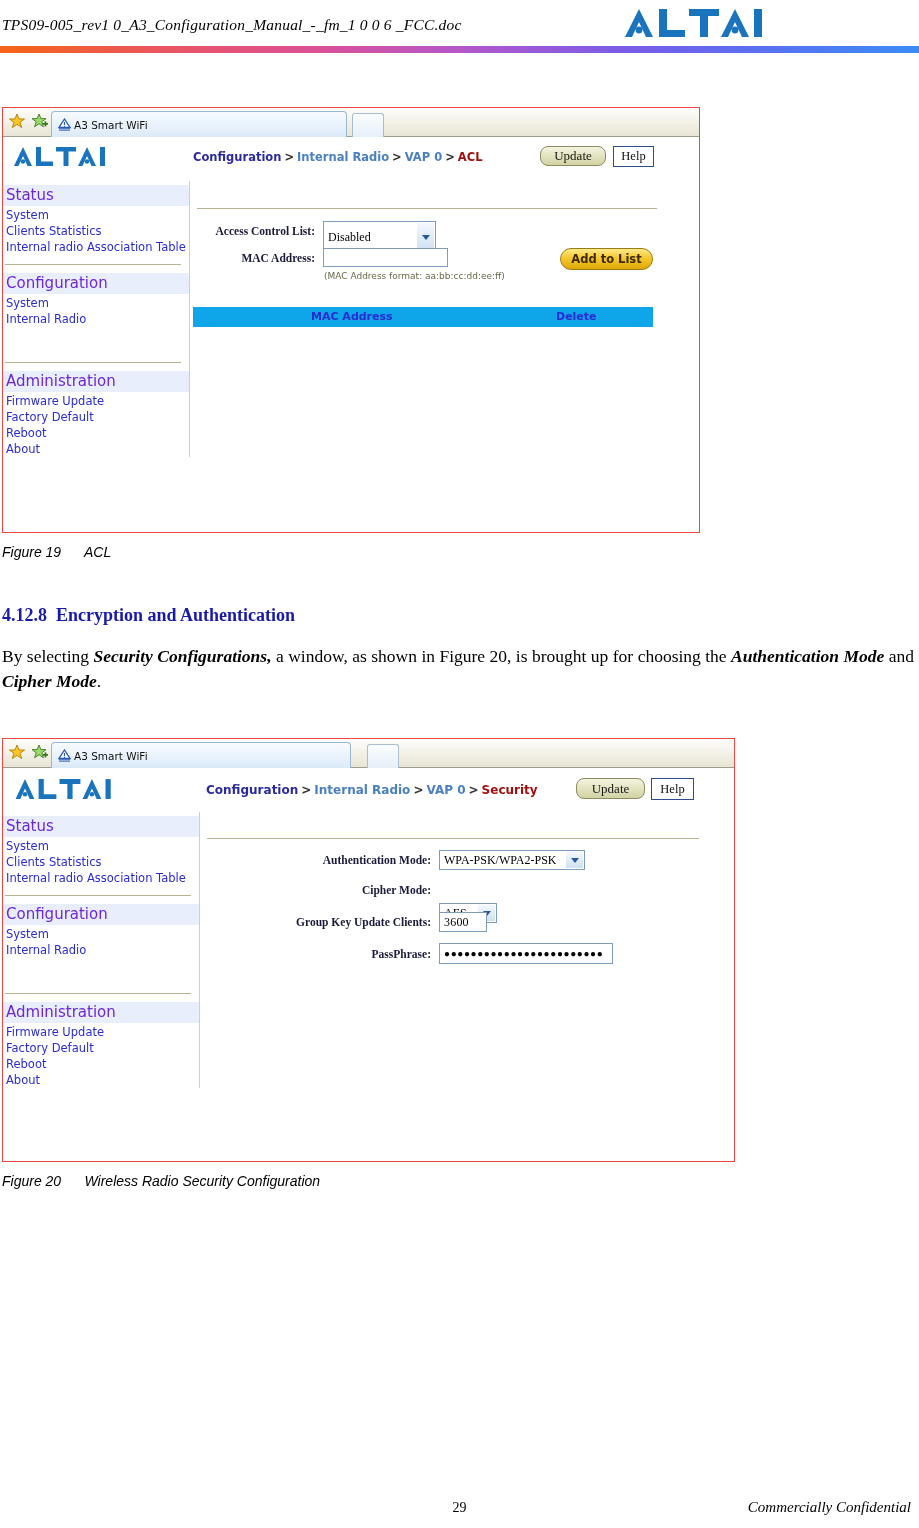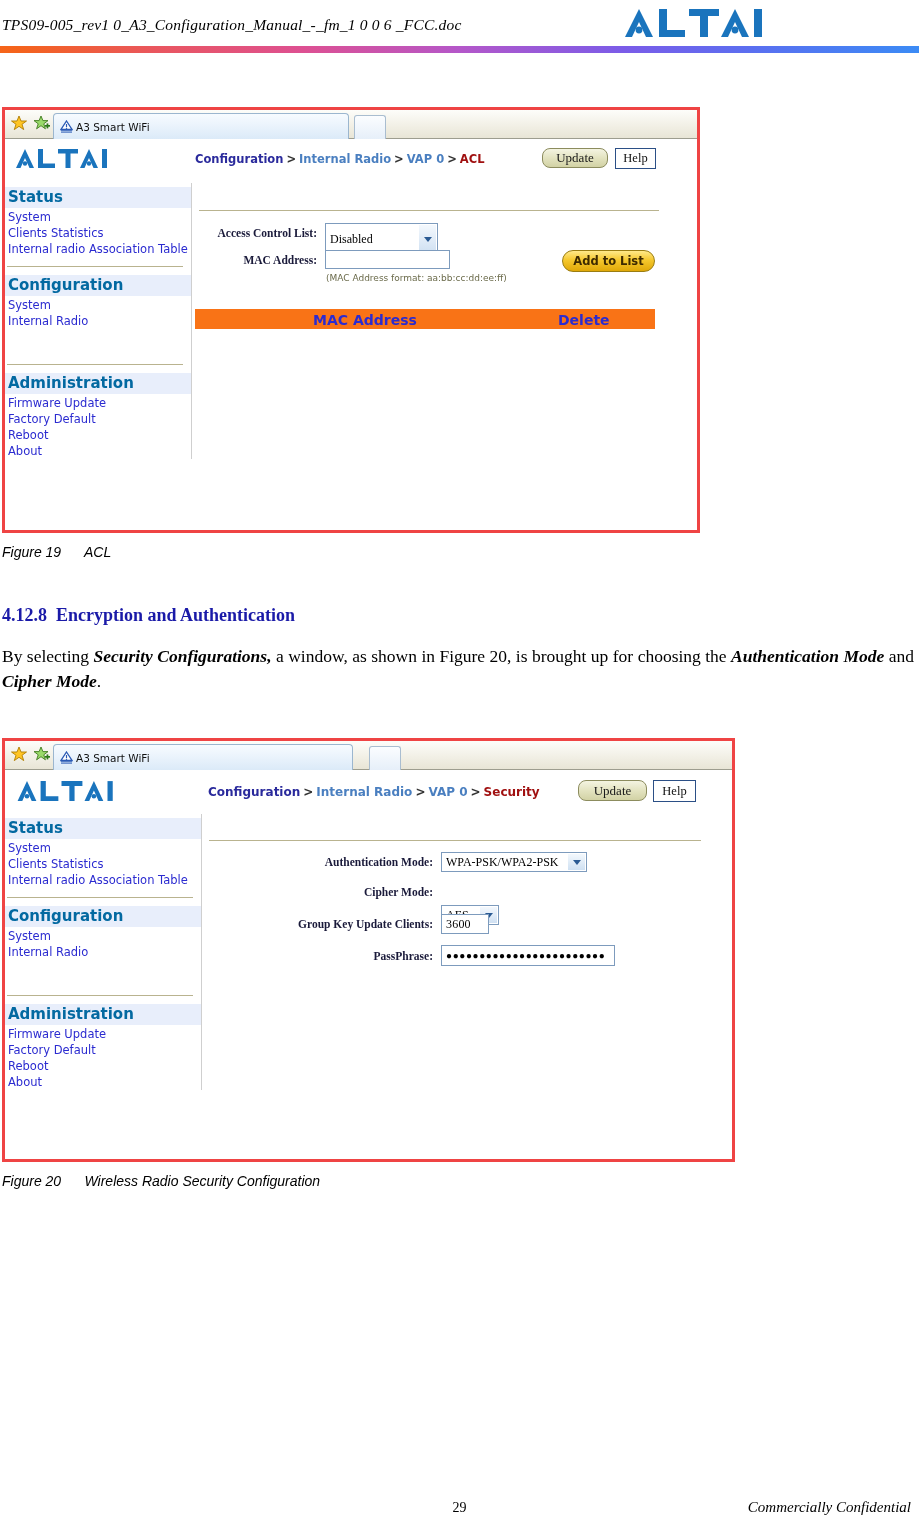--- a/index.html
+++ b/index.html
@@ -35,21 +35,21 @@
     position: absolute; left: 0; top: 46px; width: 919px; height: 7px;
     background: linear-gradient(to right,
        #f6651a 0%, #f4631c 2%, #e9565f 17%, #dd5092 33%,
        #b457c9 50%, #7a5ce8 68%, #5a6ff0 82%, #3b8bf5 100%);
   }
 
   
   .shot {
     position: absolute;
     background: #ffffff;
-    border: 3px solid #ef4444;
+    border: 1px solid #ef4444;
     box-sizing: border-box;
     overflow: hidden;
   }
   .shot-1 { left: 2px; top: 107px; width: 698px; height: 426px; }
   .shot-2 { left: 2px; top: 738px; width: 733px; height: 424px; }
 
   
   .chrome {
     position: relative;
     height: 29px;
@@ -136,22 +136,22 @@
   .sidebar {
     position: absolute; left: 0; top: 0;
     width: 186px;
     padding-top: 4px;
     border-right: 1px solid #cfcfcf;
     font-family: "DejaVu Sans", sans-serif;
   }
   .shot-2 .sidebar { width: 196px; }
   .nav-head {
     background: #e8eefb;
-    color: #0369a1;
-    font-weight: bold;
+    color: #6d28d9;
+    font-weight: normal;
     font-size: 15px;
     padding: 1px 0 2px 3px;
     margin-bottom: 1px;
   }
   .nav-item {
     color: #2b2bd0;
     font-size: 11.5px;
     padding: 1px 0 1px 3px;
     white-space: nowrap;
   }
@@ -220,24 +220,24 @@
     border: 1px solid #9a7d12;
     border-radius: 11px;
     background: linear-gradient(to bottom, #ffe98a 0%, #f5c82e 45%, #e0a808 100%);
     font-family: "DejaVu Sans", sans-serif;
     font-size: 11.5px; font-weight: bold; color: #3d2a00;
     display: flex; align-items: center; justify-content: center;
     box-sizing: border-box;
   }
   .tbl-head {
     position: absolute;
-    background: #f97316;
+    background: #0ea5e9;
     height: 20px;
     font-family: "DejaVu Sans", sans-serif;
-    font-size: 14px; font-weight: bold; color: #2b2bd0;
+    font-size: 11px; font-weight: bold; color: #2b2bd0;
   }
   .tbl-head span { position: absolute; top: 3px; }
 
   
   .fig-caption {
     position: absolute;
     font-family: "Liberation Sans", sans-serif;
     font-style: italic;
     font-size: 14px;
     color: #000;

